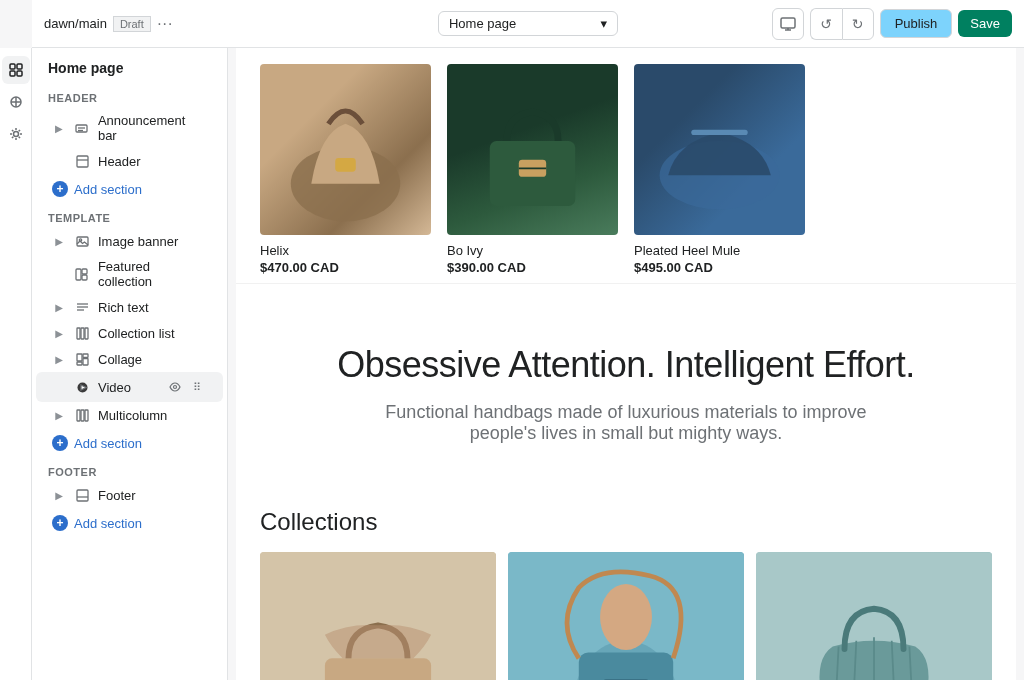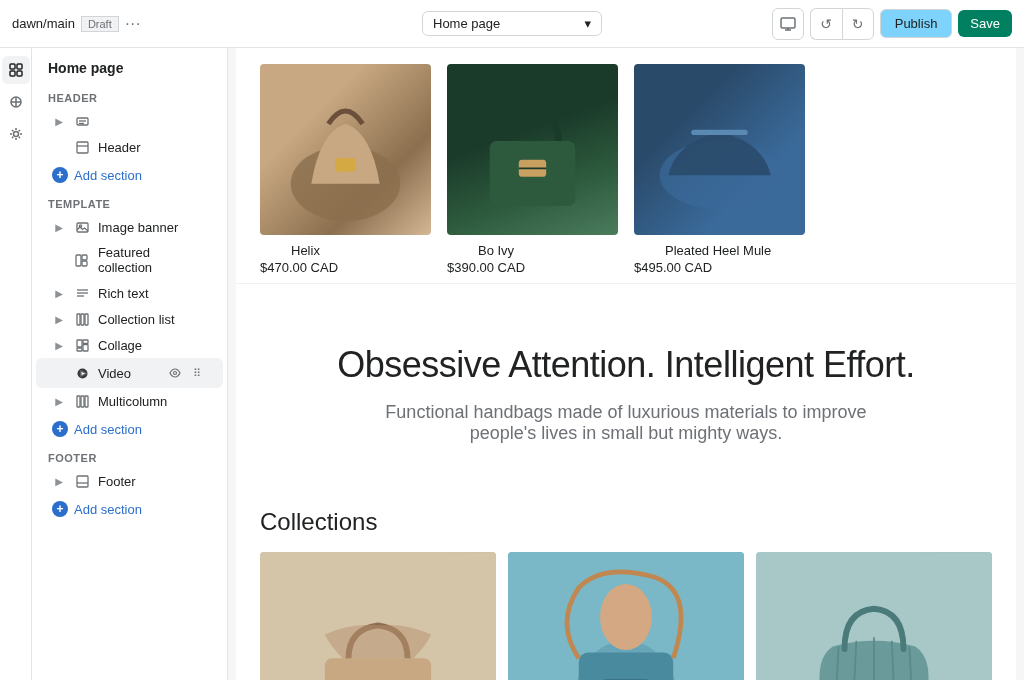--- a/index.html
+++ b/index.html
@@ -9,20 +9,21 @@
     .topbar {
       height: 48px;
       background: #fff;
       border-bottom: 1px solid #e1e3e5;
       display: flex;
       align-items: center;
       padding: 0 12px;
       gap: 8px;
       flex-shrink: 0;
       z-index: 10;
+      margin-left: 32px;
     }
     .topbar-left { display: flex; align-items: center; gap: 6px; flex: 1; }
     .topbar-branch { font-size: 13px; color: #202223; font-weight: 500; }
     .topbar-badge {
       background: #f1f2f3;
       border: 1px solid #d2d5d8;
       border-radius: 0;
       font-size: 11px;
       color: #6d7175;
       padding: 1px 6px;
@@ -211,22 +212,22 @@
       aspect-ratio: 1;
       background: #e8e8e8;
       border-radius: 4px;
       overflow: hidden;
       margin-bottom: 8px;
     }
     .product-img-helix { background: linear-gradient(135deg, #c8a882 30%, #8b6f4e 70%, #d4b896 100%); }
     .product-img-bo-ivy { background: linear-gradient(160deg, #1a3a2a 40%, #2d5a3d 70%, #4a7c5c 100%); }
     .product-img-mule { background: linear-gradient(135deg, #2a4a6a 30%, #3a6a9a 70%); }
     .product-img-brick { background: linear-gradient(145deg, #1a1a1a 40%, #3a3a3a 70%, #5a5a5a 100%); }
-    .product-name { font-size: 13px; color: #202223; margin-bottom: 2px; margin-left: 31px; }
-    .product-price { font-size: 13px; color: #202223; }
+    .product-name { font-size: 13px; color: #202223; margin-bottom: 2px; }
+    .product-price { font-size: 13px; color: #202223; font-weight: bold; }
 
     
     .hero-section {
       padding: 48px 24px 32px;
       text-align: center;
       border-top: 1px solid #f1f1f1;
     }
     .hero-title { font-size: 36px; font-weight: 500; color: #202223; margin-bottom: 12px; letter-spacing: -0.5px; margin-top: 12px; }
     .hero-subtitle { font-size: 18px; color: #6d7175; max-width: 500px; margin: 16px auto; }
 
@@ -324,20 +325,21 @@
 
     <div class="sidebar-item">
       <span class="expand-arrow">▶</span>
       <span class="item-icon">
         <svg width="13" height="13" viewBox="0 0 13 13" fill="none" stroke="currentColor" stroke-width="1.3">
           <rect x="1" y="3" width="11" height="7" rx="1"></rect>
           <line x1="3" y1="6" x2="10" y2="6"></line>
           <line x1="3" y1="8.5" x2="8" y2="8.5"></line>
         </svg>
       </span>
+      <span>Announcement bar</span>
     </div>
 
     <div class="sidebar-item">
       <span class="expand-arrow" style="visibility:hidden">▶</span>
       <span class="item-icon">
         <svg width="13" height="13" viewBox="0 0 13 13" fill="none" stroke="currentColor" stroke-width="1.3">
           <rect x="1" y="1" width="11" height="11" rx="1"></rect>
           <line x1="1" y1="5" x2="12" y2="5"></line>
         </svg>
       </span>

